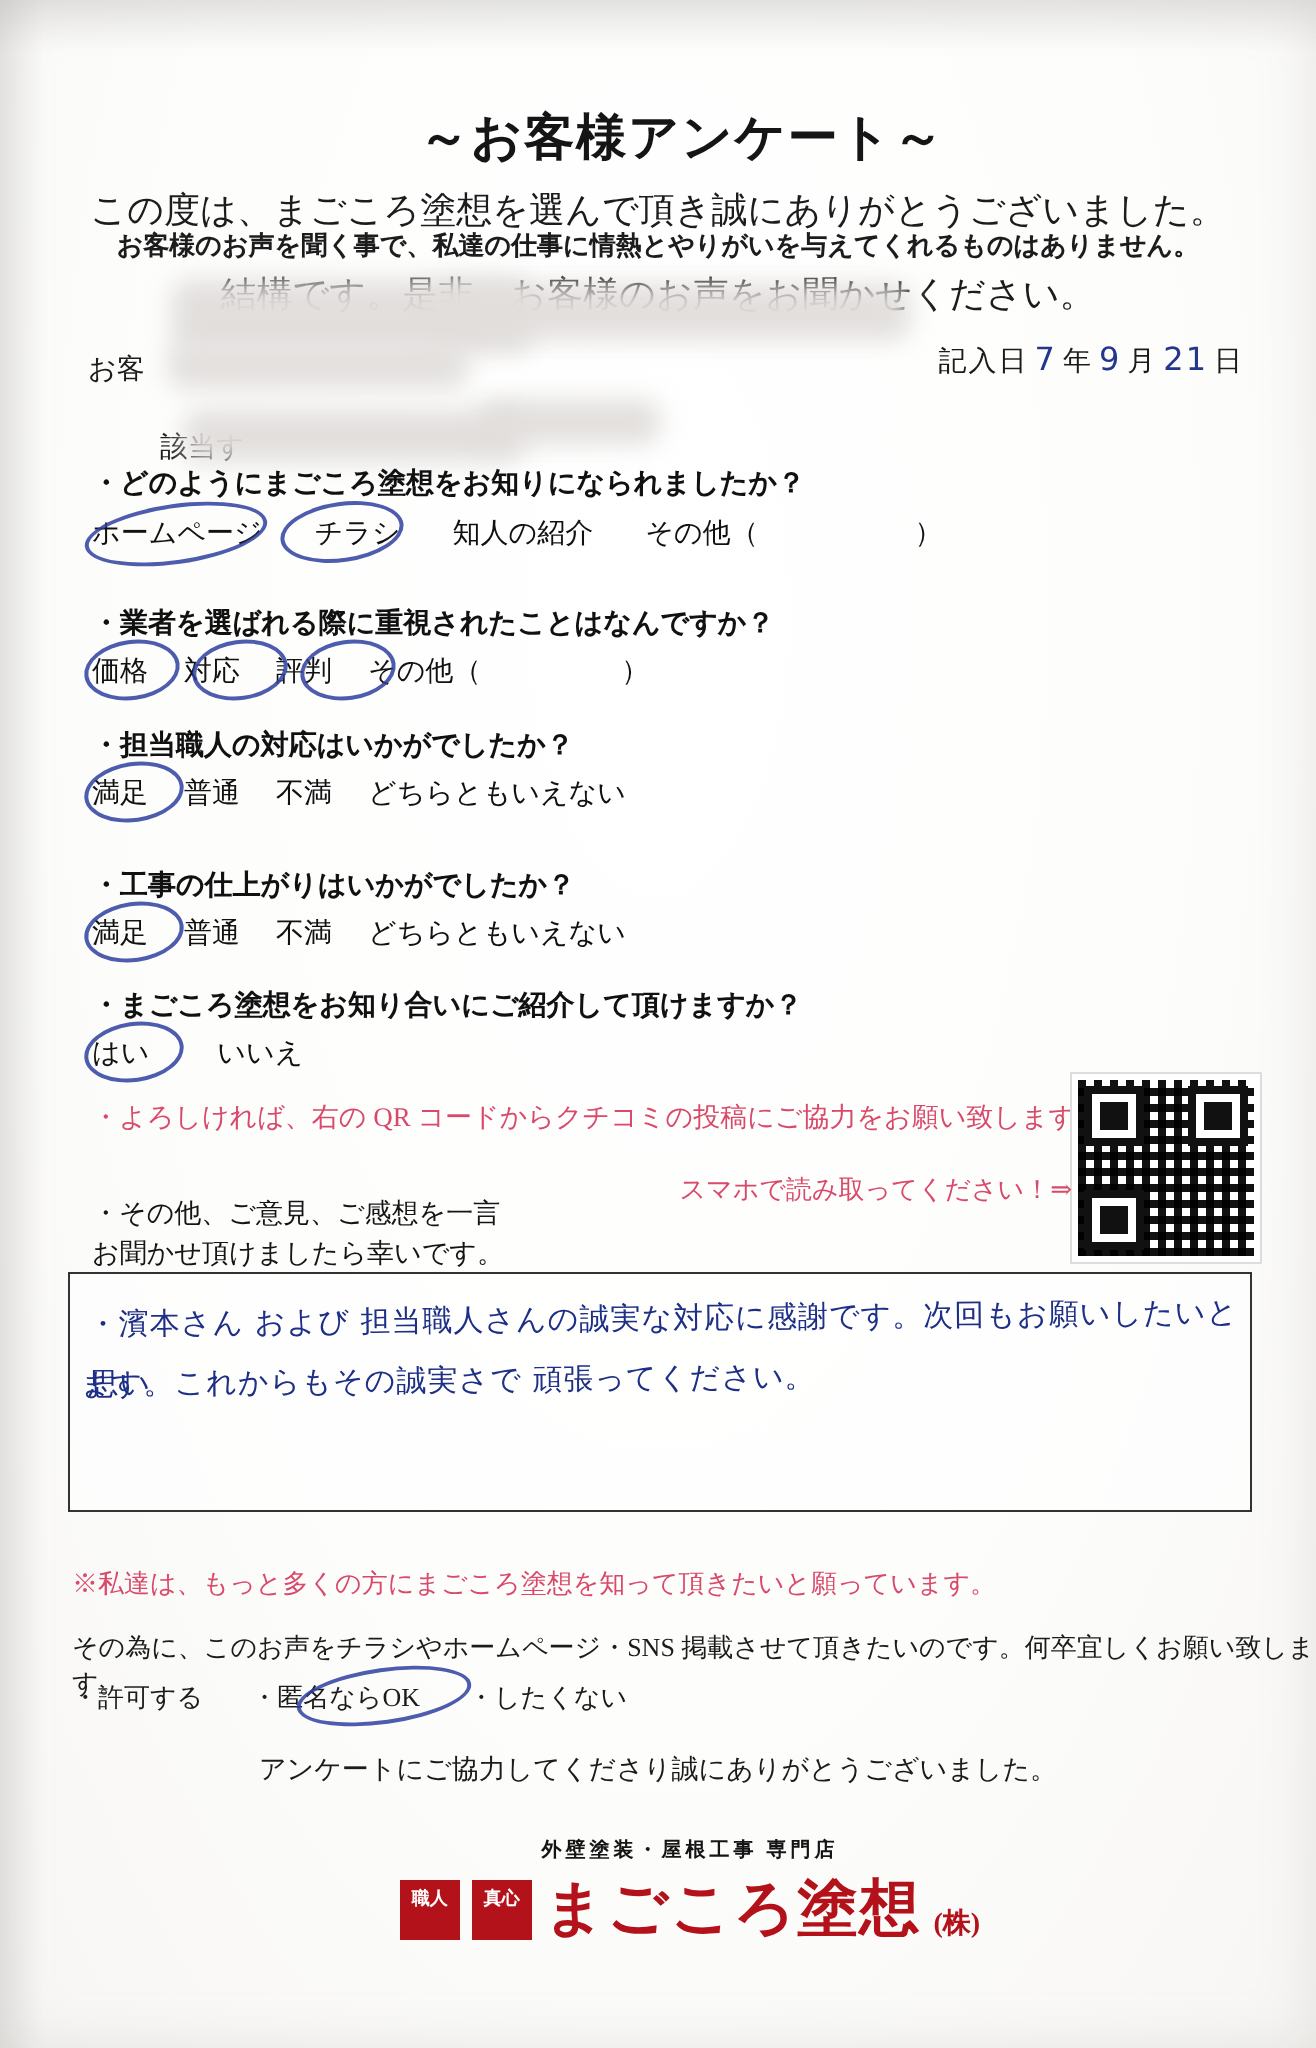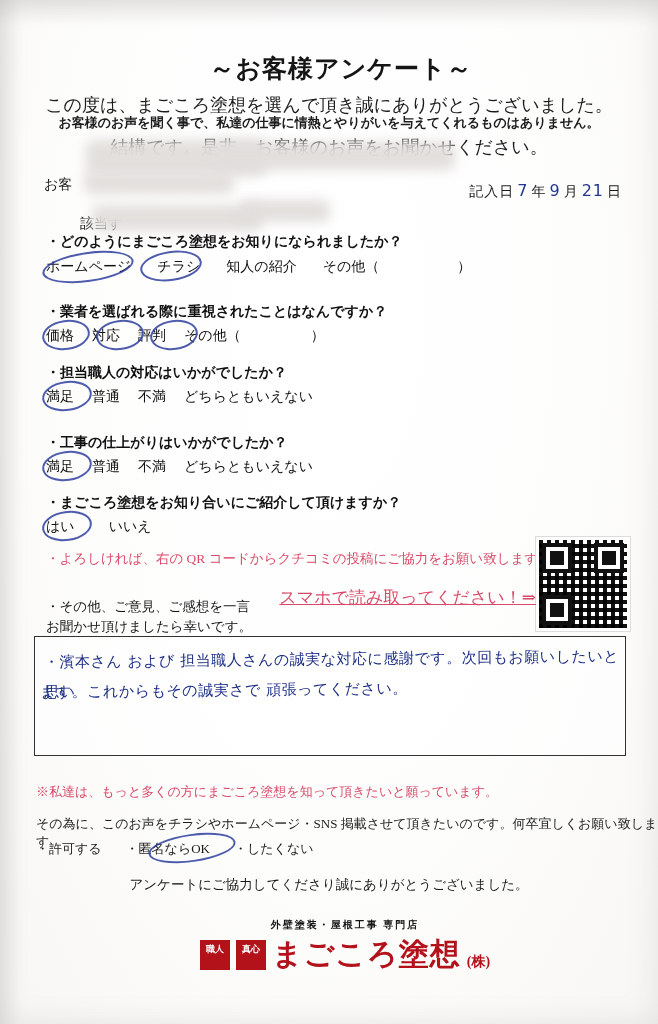--- a/index.html
+++ b/index.html
@@ -74,21 +74,20 @@
     left: 44px;
     top: 176px;
     font-size: 14px;
   }
   .date-line {
     position: absolute;
     right: 36px;
     top: 170px;
     font-size: 14px;
     letter-spacing: 1px;
-    margin-top: 11px;
   }
   .date-line .hand {
     font-family: "DejaVu Sans", sans-serif;
     color: #23378d;
     font-size: 16px;
     padding: 0 3px;
   }
   .gaitou {
     position: absolute;
     left: 48px;
@@ -160,23 +159,22 @@
     background:#111;
   }
   .qr .tl { top: 3px; left: 3px; }
   .qr .tr { top: 3px; right: 3px; }
   .qr .bl { bottom: 3px; left: 3px; }
 
   .smaho {
     position: absolute;
     right: 122px;
     top: 586px;
-    font-size: 17px;
+    font-size: 13px;
     color: #d94a6a;
-    text-decoration: underline;
   }
 
   .freebox {
     position: absolute;
     left: 34px;
     top: 636px;
     width: 590px;
     height: 118px;
     border: 1px solid #333;
     background: rgba(255,255,255,0.6);

